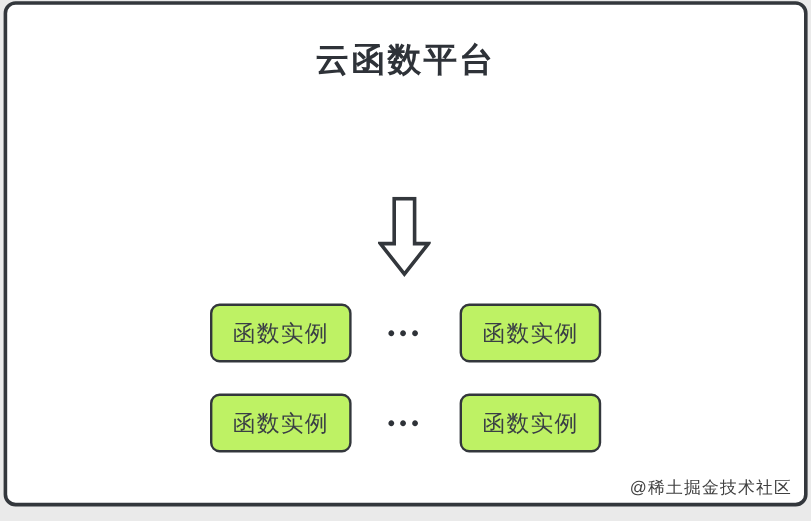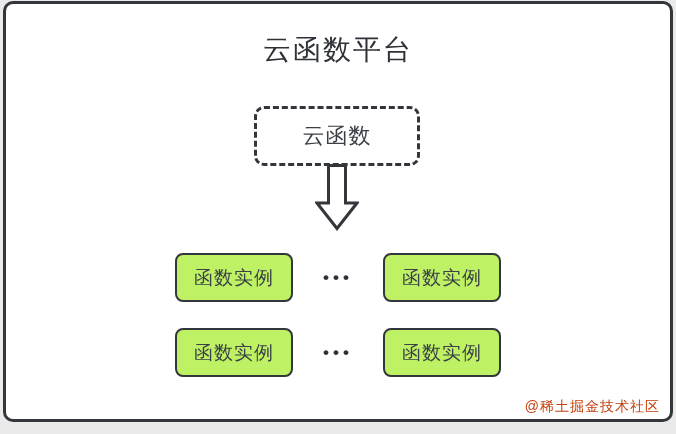--- a/index.html
+++ b/index.html
@@ -26,21 +26,21 @@
     border: 3px solid #33373c;
     border-radius: 10px;
   }
   .title {
     position: absolute;
     left: 0;
     top: 31px;
     width: 676px;
     text-align: center;
     font-size: 28px;
-    font-weight: normal;
+    font-weight: bold;
     letter-spacing: 2px;
     color: #2e3238;
   }
   .dashed-box {
     position: absolute;
     left: 254px;
     top: 106px;
     width: 166px;
     height: 60px;
     box-sizing: border-box;
@@ -91,36 +91,33 @@
     color: #2e3238;
     line-height: 17px;
   }
   .dots-r1 { top: 269px; }
   .dots-r2 { top: 344px; }
   .watermark {
     position: absolute;
     right: 16px;
     top: 398px;
     font-size: 14px;
-    color: #c2410c;
+    color: #404040;
     letter-spacing: 1px;
     text-align: center;
   }
 </style>
 </head>
 <body>
 
 <div class="stage">
   <div class="panel"></div>
 
   <div class="title">云函数平台</div>
 
-  <div class="dashed-box">
-    <span>云函数</span>
-  </div>
 
   <svg class="arrow" viewBox="0 0 44 67" xmlns="http://www.w3.org/2000/svg">
     <path d="M13.5 1.5 H30.5 V39 H42 L22 64.5 L2 39 H13.5 Z" fill="#ffffff" stroke="#33373c" stroke-width="3" stroke-linejoin="miter"></path>
   </svg>
 
   <div class="instance-box box-r1-left">
     <span>函数实例</span>
   </div>
   <div class="dots dots-r1">•••</div>
   <div class="instance-box box-r1-right">

